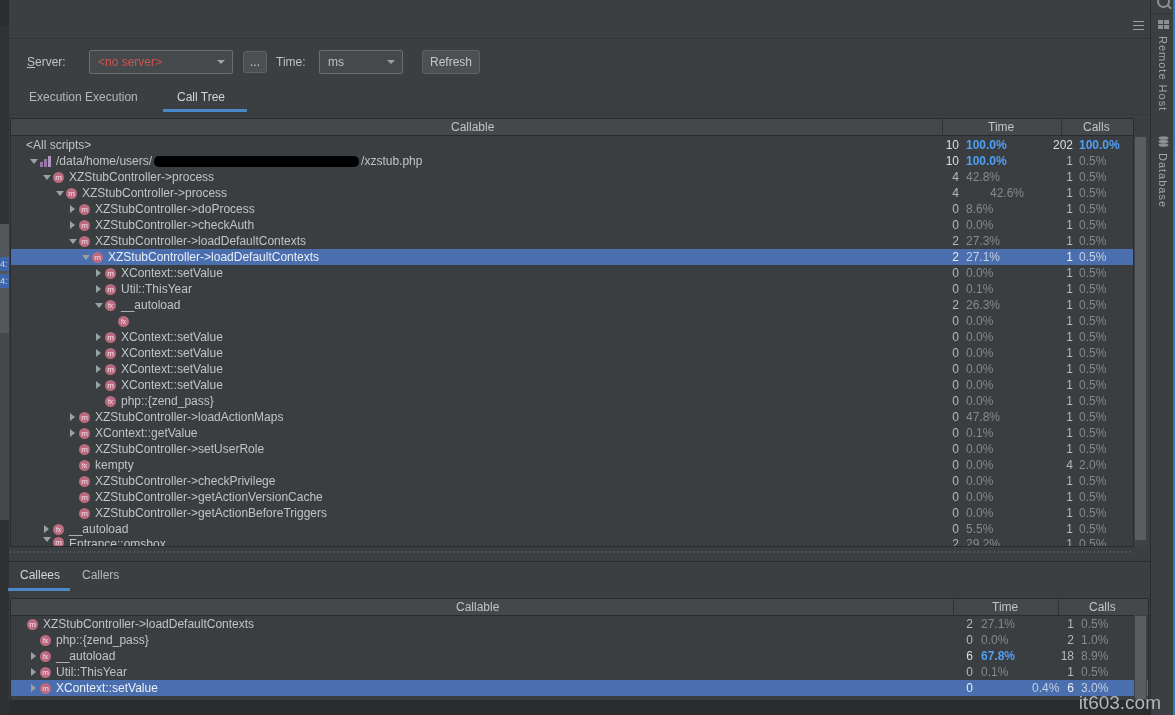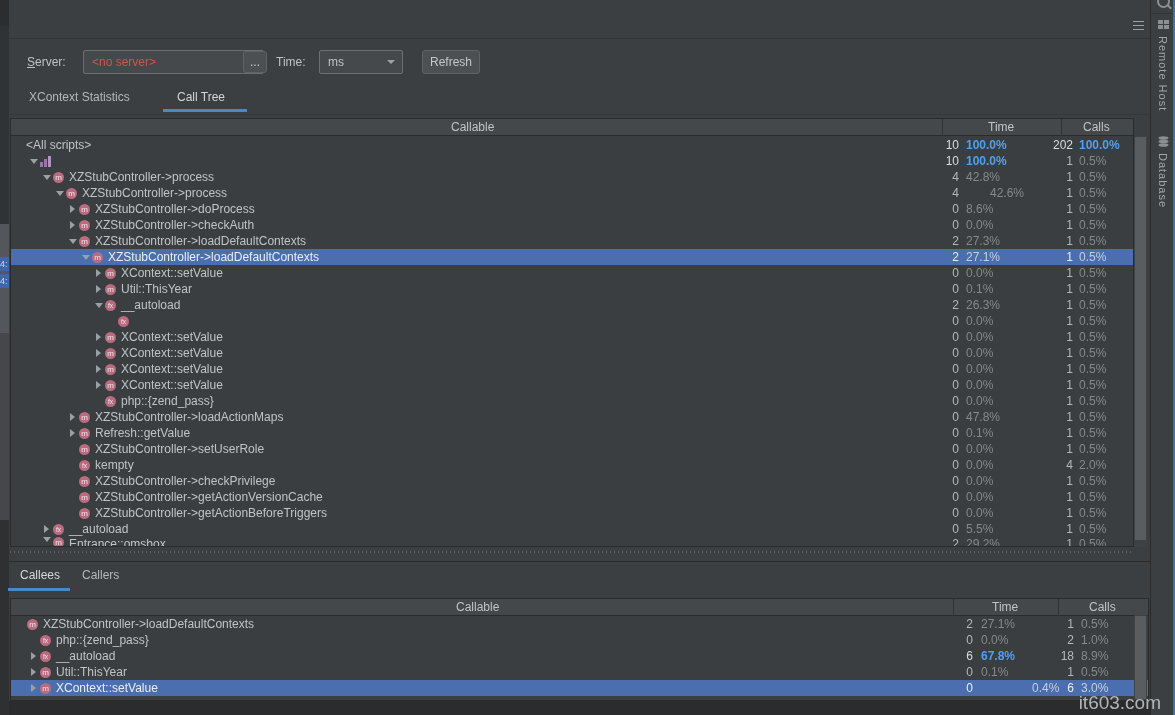--- a/index.html
+++ b/index.html
@@ -102,34 +102,34 @@
     <div class="sl-seg" style="top:520px;height:195px;background:#2e3032;"></div>
   </div>
 
 
   <div id="tabbar" class="abs">
     <div class="tabs-list-ic"></div>
   </div>
 
   <div id="toolbar" class="abs">
     <span class="lbl" style="left:18px;"><span class="u">S</span><span>erver:</span></span>
-    <div class="combo" style="left:74px;width:181px;">
+    <div class="combo" style="left:80px;width:144px;">
       <span style="color:#d25252;">&lt;no server&gt;</span>
       <span class="caret"></span>
     </div>
     <div class="btn" style="left:234px;top:13px;width:24px;height:22px;">...</div>
     <span class="lbl" style="left:267px;">Time:</span>
     <div class="combo" style="left:310px;width:84px;">
       <span>ms</span>
       <span class="caret"></span>
     </div>
     <div class="btn" style="left:413px;top:12px;width:58px;height:24px;">Refresh</div>
   </div>
 
-  <span class="abs vtab" style="left:29px;top:90px;">XContext Statistics</span>
+  <span class="abs vtab" style="left:29px;top:90px;">Execution Execution</span>
   <span class="abs vtab on" style="left:177px;top:90px;">Call Tree</span>
   <div class="abs vtab-uline" style="left:163px;top:109px;width:84px;"></div>
   <div class="abs" style="left:9px;top:114px;width:1141px;height:1px;background:#34383a;"></div>
 
   <div id="main-grid" class="grid" style="left:10px;top:118px;width:1124px;height:429px;">
     <div class="ghead">
       <span class="ht" style="left:440px;">Callable</span>
       <span class="ht" style="left:977px;">Time</span>
       <span class="ht" style="left:1072px;">Calls</span>
       <span class="hsep" style="left:931px;"></span>
@@ -150,20 +150,21 @@
           <span class="ar">
             <span class="ar-d"></span>
           </span>
           <span class="ic file">
             <svg width="11" height="11">
               <rect x="0" y="6" width="3" height="5" fill="#9876aa"></rect>
               <rect x="4" y="3" width="3" height="8" fill="#9876aa"></rect>
               <rect x="8" y="0" width="3" height="11" fill="#b094c4"></rect>
             </svg>
           </span>
+          <span>/data/home/users/<span class="redact" style="width: 205px;"></span>/xzstub.php</span>
           <span class="vnum tnum" style="left: 916px;">10</span>
           <span class="vpct tpct" style="left: 955px;">100.0%</span>
           <span class="vnum cnum" style="left: 1030px;">1</span>
           <span class="vpct cpct" style="left: 1068px;">0.5%</span>
         </div>
         <div class="trow">
           <span class="ind" style="width: 30px;"></span>
           <span class="ar">
             <span class="ar-d"></span>
           </span>
@@ -348,21 +349,21 @@
           <span class="vpct tpct" style="left: 955px;">47.8%</span>
           <span class="vnum cnum" style="left: 1030px;">1</span>
           <span class="vpct cpct" style="left: 1068px;">0.5%</span>
         </div>
         <div class="trow">
           <span class="ind" style="width: 56px;"></span>
           <span class="ar">
             <span class="ar-r"></span>
           </span>
           <span class="ic">m</span>
-          <span>Refresh::getValue</span>
+          <span>XContext::getValue</span>
           <span class="vnum tnum" style="left: 916px;">0</span>
           <span class="vpct tpct" style="left: 955px;">0.1%</span>
           <span class="vnum cnum" style="left: 1030px;">1</span>
           <span class="vpct cpct" style="left: 1068px;">0.5%</span>
         </div>
         <div class="trow">
           <span class="ind" style="width: 56px;"></span>
           <span class="ar"></span>
           <span class="ic">m</span>
           <span>XZStubController-&gt;setUserRole</span>

